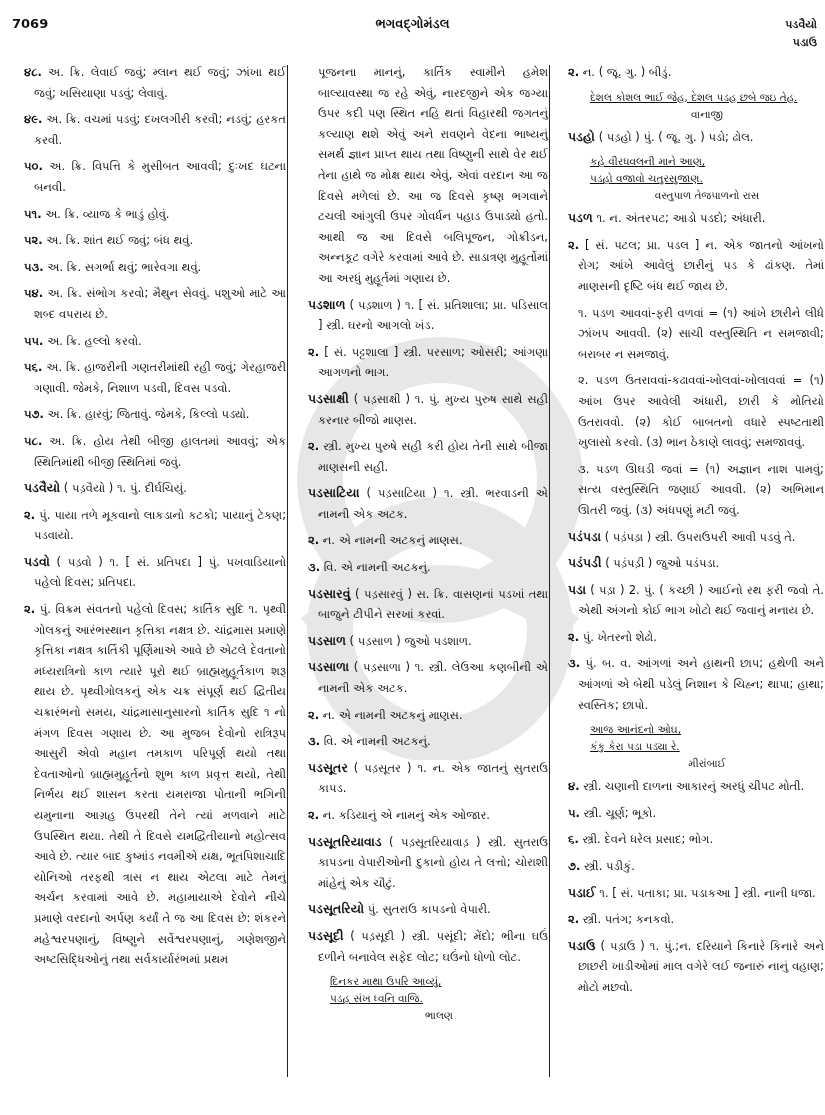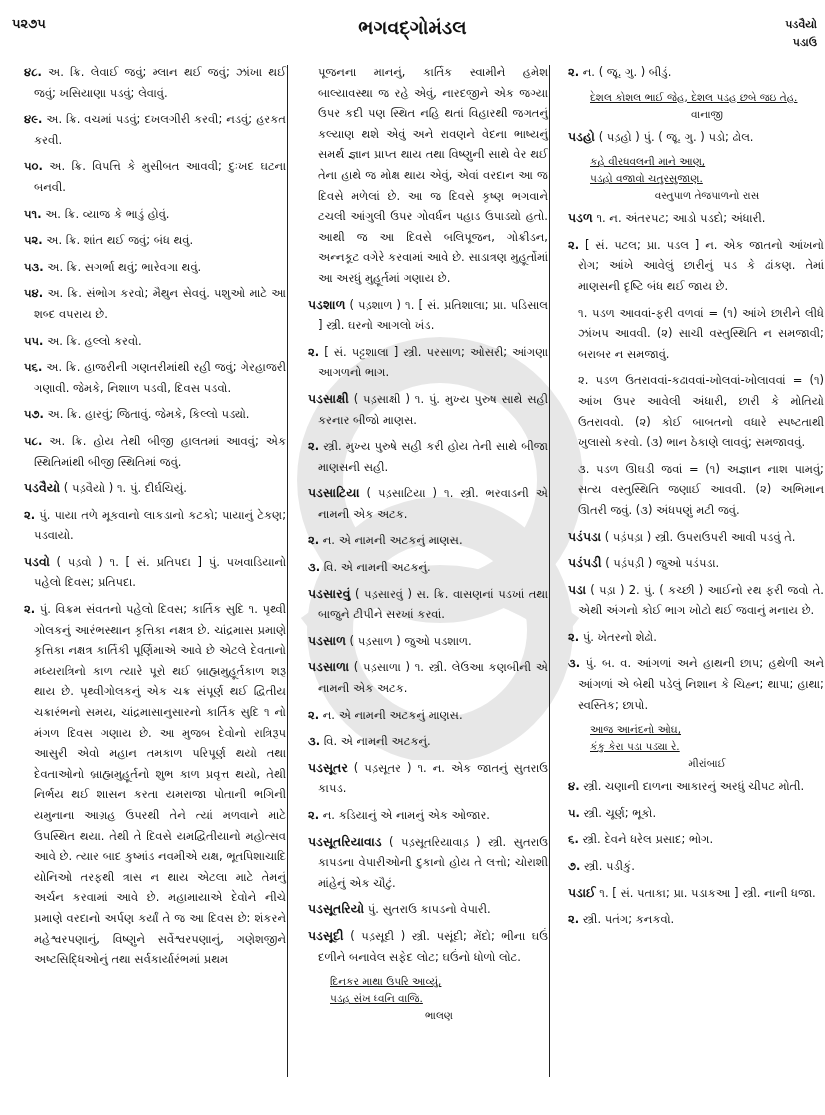--- a/index.html
+++ b/index.html
@@ -39,21 +39,21 @@
       top: 16px;
       font-size: 13px;
       font-weight: bold;
     }
     .book-title {
       position: absolute;
       left: 0;
       width: 825px;
       top: 16px;
       text-align: center;
-      font-size: 19px;
+      font-size: 13px;
       font-weight: bold;
     }
     .guide-words {
       position: absolute;
       right: 8px;
       top: 16px;
       text-align: right;
       font-size: 11px;
       font-weight: bold;
       line-height: 18px;
@@ -115,21 +115,21 @@
 </head>
 <body>
 
 <svg class="watermark" viewBox="0 0 380 430" xmlns="http://www.w3.org/2000/svg">
   <circle cx="190" cy="150" r="120" fill="none" stroke="#000" stroke-width="46"></circle>
   <circle cx="190" cy="300" r="110" fill="none" stroke="#000" stroke-width="46"></circle>
   <path d="M60 300 Q190 200 320 300" fill="none" stroke="#000" stroke-width="30"></path>
 </svg>
 
 <div class="header">
-  <div class="page-number">૫૨૭૫</div>
+  <div class="page-number">7069</div>
   <div class="book-title">ભગવદ્ગોમંડલ</div>
   <div class="guide-words">
     <div>પડવૈયો</div>
     <div>પડાઉ</div>
   </div>
 </div>
 
 <div class="divider div-1"></div>
 <div class="divider div-2"></div>
 
@@ -202,14 +202,15 @@
         <span class="line">આજ આનંદનો ઓઘ,</span>
         <span class="line">કંકુ કેરા પડા પડ્યા રે.</span>
         <span class="source">મીરાંબાઈ</span>
       </div>
       <p class="entry"><span class="sense-num">૪.</span> <span class="def">સ્ત્રી. ચણાની દાળના આકારનું અરધું ચીપટ મોતી.</span></p>
       <p class="entry"><span class="sense-num">૫.</span> <span class="def">સ્ત્રી. ચૂર્ણ; ભૂકો.</span></p>
       <p class="entry"><span class="sense-num">૬.</span> <span class="def">સ્ત્રી. દેવને ધરેલ પ્રસાદ; ભોગ.</span></p>
       <p class="entry"><span class="sense-num">૭.</span> <span class="def">સ્ત્રી. પડીકું.</span></p>
       <p class="entry"><span class="headword">પડાઈ</span> <span class="def">૧. [ સં. પતાકા; પ્રા. પડાકઆ ] સ્ત્રી. નાની ધજા.</span></p>
       <p class="entry"><span class="sense-num">૨.</span> <span class="def">સ્ત્રી. પતંગ; કનકવો.</span></p>
+      <p class="entry"><span class="headword">પડાઉ</span> <span class="def">( પડ઼ાઉ ) ૧. પું.;ન. દરિયાને કિનારે કિનારે અને છાછરી ખાડીઓમાં માલ વગેરે લઈ જનારું નાનું વહાણ; મોટો મછવો.</span></p>
     </div>
 </div>
 
 </body></html>

